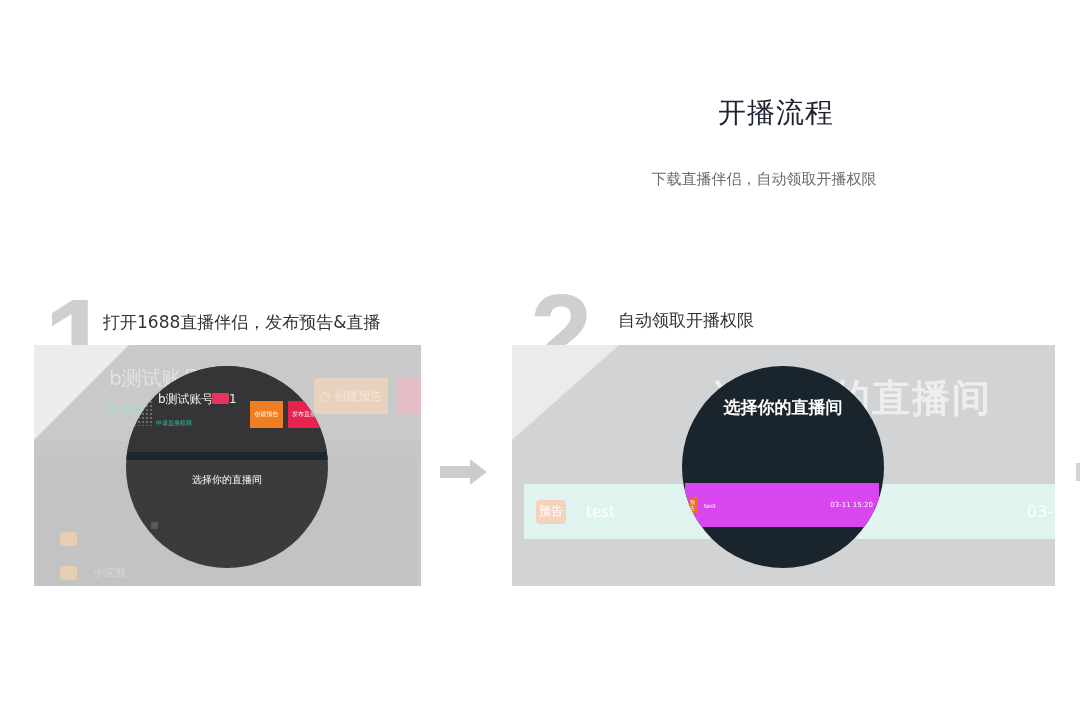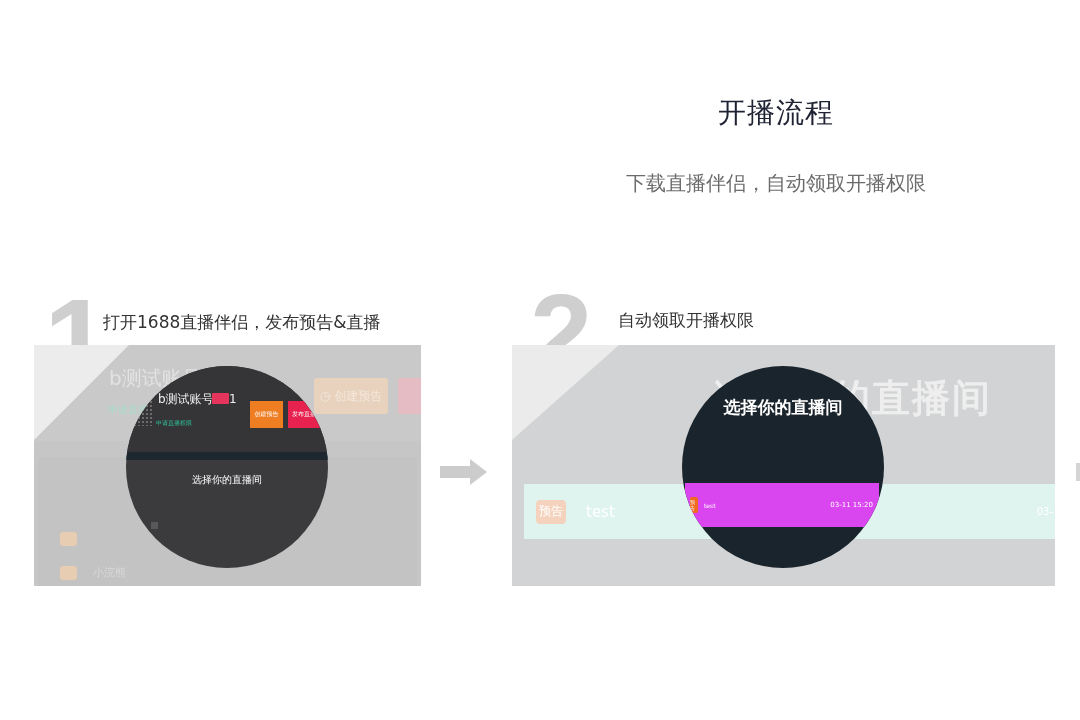--- a/index.html
+++ b/index.html
@@ -1,22 +1,22 @@
 <!DOCTYPE html>
 <html><head>
 <meta charset="utf-8">
 <style>
   * { box-sizing: border-box; margin: 0; padding: 0; }
   html, body { width: 1080px; height: 720px; background: #ffffff; overflow: hidden; }
   body { position: relative; font-family: "DejaVu Sans", "Liberation Sans", sans-serif; }
 
   .title { position: absolute; left: 600px; width: 352px; top: 94px; text-align: center;
     font-size: 28px; color: #1f2233; letter-spacing: 1px; }
-  .subtitle { position: absolute; left: 560px; width: 432px; top: 170px; text-align: center;
-    font-size: 20px; color: #6b6b6b; }
+  .subtitle { position: absolute; left: 548px; width: 432px; top: 170px; text-align: center;
+    font-size: 15px; color: #6b6b6b; }
 
   .step-num { position: absolute; font-family: "Liberation Sans", sans-serif; font-weight: bold;
     color: #cfcfcf; line-height: 1; z-index: 1; }
   .step-label { position: absolute; font-size: 17px; color: #333333; z-index: 3; }
 
   .shot { position: absolute; overflow: hidden; z-index: 2; }
   .shot-1 { left: 34px; top: 345px; width: 387px; height: 241px; background: #c6c6c7; }
   .shot-2 { left: 512px; top: 345px; width: 543px; height: 241px; background: #d2d3d4; }
 
   .diag { position: absolute; left: 0; top: 0; width: 100%; height: 100%; pointer-events: none; }
@@ -53,21 +53,21 @@
   
   .arrow { position: absolute; z-index: 3; }
 
   
   .s2-bigtitle { position: absolute; left: 200px; top: 28px; font-size: 38px; font-weight: bold; color: #eeeeee; letter-spacing: 2px; }
   .s2-row { position: absolute; left: 12px; top: 139px; width: 531px; height: 55px; background: #dff4ee;
     display: flex; align-items: center; }
   .s2-tag { margin-left: 12px; width: 30px; height: 24px; border-radius: 4px; background: #f5d2bd; color: #ffffff;
     font-size: 12px; display: flex; align-items: center; justify-content: center; }
   .s2-name { margin-left: 20px; font-size: 15px; color: #ffffff; }
-  .s2-time { position: absolute; right: 2px; font-size: 10px; color: #ffffff; }
+  .s2-time { position: absolute; right: 2px; font-size: 16px; color: #ffffff; }
 
   .c2 { left: 682px; top: 366px; width: 202px; height: 202px; background: #1a242c; }
   .c2-title { position: absolute; left: 0; width: 100%; top: 30px; text-align: center; font-size: 17px; font-weight: bold; color: #ffffff; }
   .c2-row { position: absolute; left: 3px; top: 117px; width: 194px; height: 44px; background: #d946ef; display: flex; align-items: center; }
   .c2-tag { margin-left: 5px; width: 8px; height: 16px; background: #f06b1f; border-radius: 2px; font-size: 5px; color: #fff;
     display: flex; align-items: center; justify-content: center; }
   .c2-name { margin-left: 6px; font-size: 6px; color: #ffffff; }
   .c2-time { position: absolute; right: 6px; font-size: 7px; color: #ffffff; }
 
   .right-edge { position: absolute; left: 1076px; top: 463px; width: 4px; height: 18px; background: #d4d4d4; z-index: 3; }

